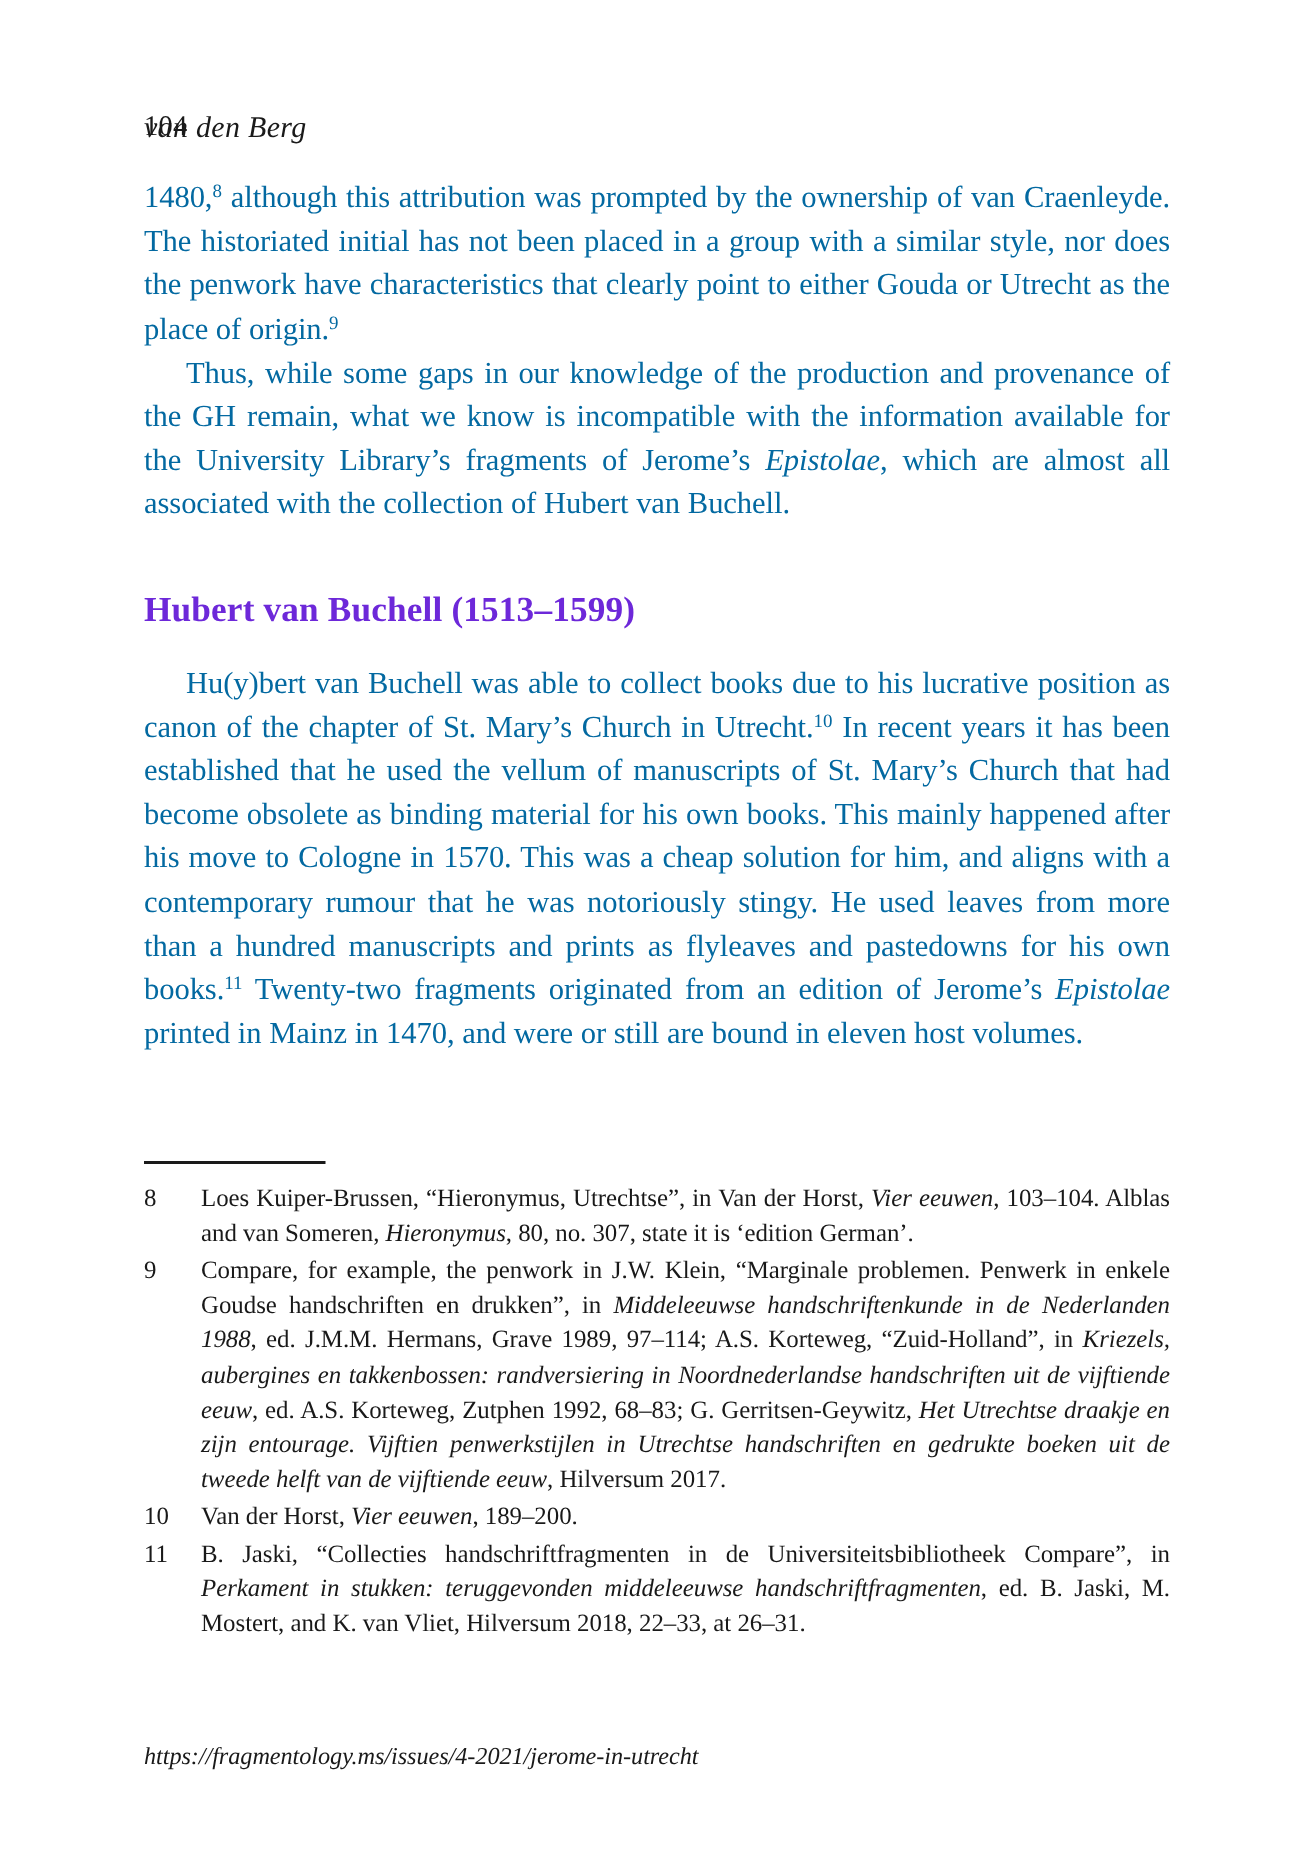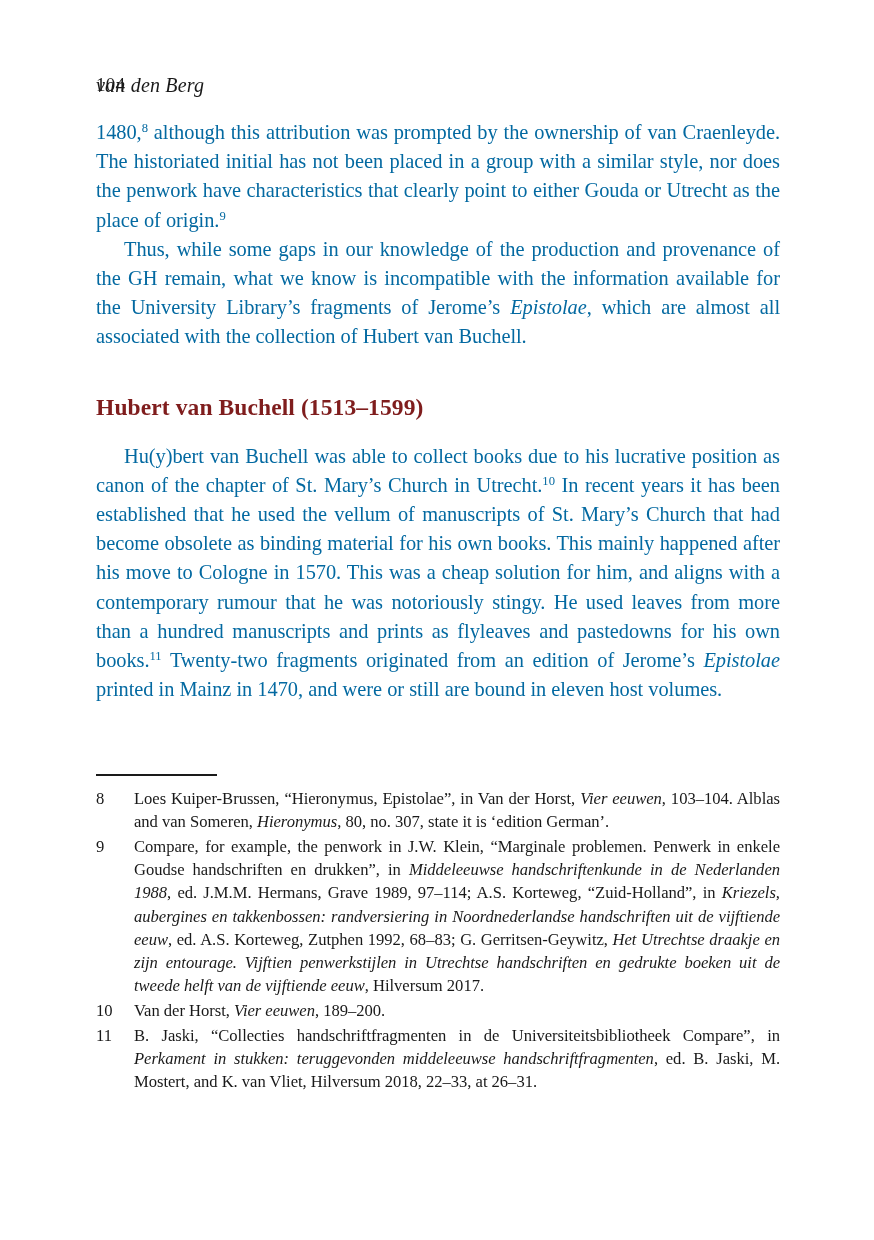--- a/index.html
+++ b/index.html
@@ -80,21 +80,21 @@
     letter-spacing: 0;
   }
   i, em { }
 
   h2.section {
     margin: 0;
     font-size: 23.5px;
     line-height: 30px;
     font-weight: bold;
     letter-spacing: 0.1px;
-    color: #7f1d1d;
+    color: #6d28d9;
   }
   .gap-before-heading { height: 40px; }
   .gap-after-heading  { height: 20px; }
 
   
   .fn-rule {
     position: absolute;
     left: 96px;
     top: 774px;
     width: 121px;
@@ -165,30 +165,31 @@
 
     <p class="body indent"><span>Hu(y)bert van Buchell was able to collect books due to his lucrative position as canon of the chapter of St. Mary’s Church in Utrecht.</span><sup>10</sup><span> In recent years it has been established that he used the vellum of manuscripts of St. Mary’s Church that had become obsolete as binding material for his own books. This mainly happened after his move to Cologne in 1570. This was a cheap solution for him, and aligns with a contemporary rumour that he was notoriously stingy. He used leaves from more than a hundred manuscripts and prints as flyleaves and pastedowns for his own books.</span><sup>11</sup><span> Twenty-two fragments originated from an edition of Jerome’s </span><i>Epistolae</i><span> printed in Mainz in 1470, and were or still are bound in eleven host volumes.</span></p>
 
   </div>
 
   <div class="fn-rule"></div>
 
   <div class="footnotes" id="footnotes">
       <div class="fn">
         <span class="num">8</span>
-        <span class="txt"><span>Loes Kuiper-Brussen, “Hieronymus, Epistolae”, in Van der Horst, </span><i>Vier eeuwen</i><span>, 103–104. Alblas and van Someren, </span><i>Hieronymus</i><span>, 80, no. 307, state it is ‘edition German’.</span></span>
+        <span class="txt"><span>Loes Kuiper-Brussen, “Hieronymus, Utrechtse”, in Van der Horst, </span><i>Vier eeuwen</i><span>, 103–104. Alblas and van Someren, </span><i>Hieronymus</i><span>, 80, no. 307, state it is ‘edition German’.</span></span>
       </div>
       <div class="fn">
         <span class="num">9</span>
         <span class="txt"><span>Compare, for example, the penwork in J.W. Klein, “Marginale problemen. Penwerk in enkele Goudse handschriften en drukken”, in </span><i>Middeleeuwse handschriftenkunde in de Nederlanden 1988</i><span>, ed. J.M.M. Hermans, Grave 1989, 97–114; A.S. Korteweg, “Zuid-Holland”, in </span><i>Kriezels, aubergines en takkenbossen: randversiering in Noordnederlandse handschriften uit de vijftiende eeuw</i><span>, ed. A.S. Korteweg, Zutphen 1992, 68–83; G. Gerritsen-Geywitz, </span><i>Het Utrechtse draakje en zijn entourage. Vijftien penwerkstijlen in Utrechtse handschriften en gedrukte boeken uit de tweede helft van de vijftiende eeuw</i><span>, Hilversum 2017.</span></span>
       </div>
       <div class="fn">
         <span class="num">10</span>
         <span class="txt"><span>Van der Horst, </span><i>Vier eeuwen</i><span>, 189–200.</span></span>
       </div>
       <div class="fn">
         <span class="num">11</span>
         <span class="txt"><span>B. Jaski, “Collecties handschriftfragmenten in de Universiteitsbibliotheek Compare”, in </span><i>Perkament in stukken: teruggevonden middeleeuwse handschriftfragmenten</i><span>, ed. B. Jaski, M. Mostert, and K. van Vliet, Hilversum 2018, 22–33, at 26–31.</span></span>
       </div>
     </div>
 
+  <div class="footer-url">https://fragmentology.ms/issues/4-2021/jerome-in-utrecht</div>
 
 </div>
 
 </body></html>

